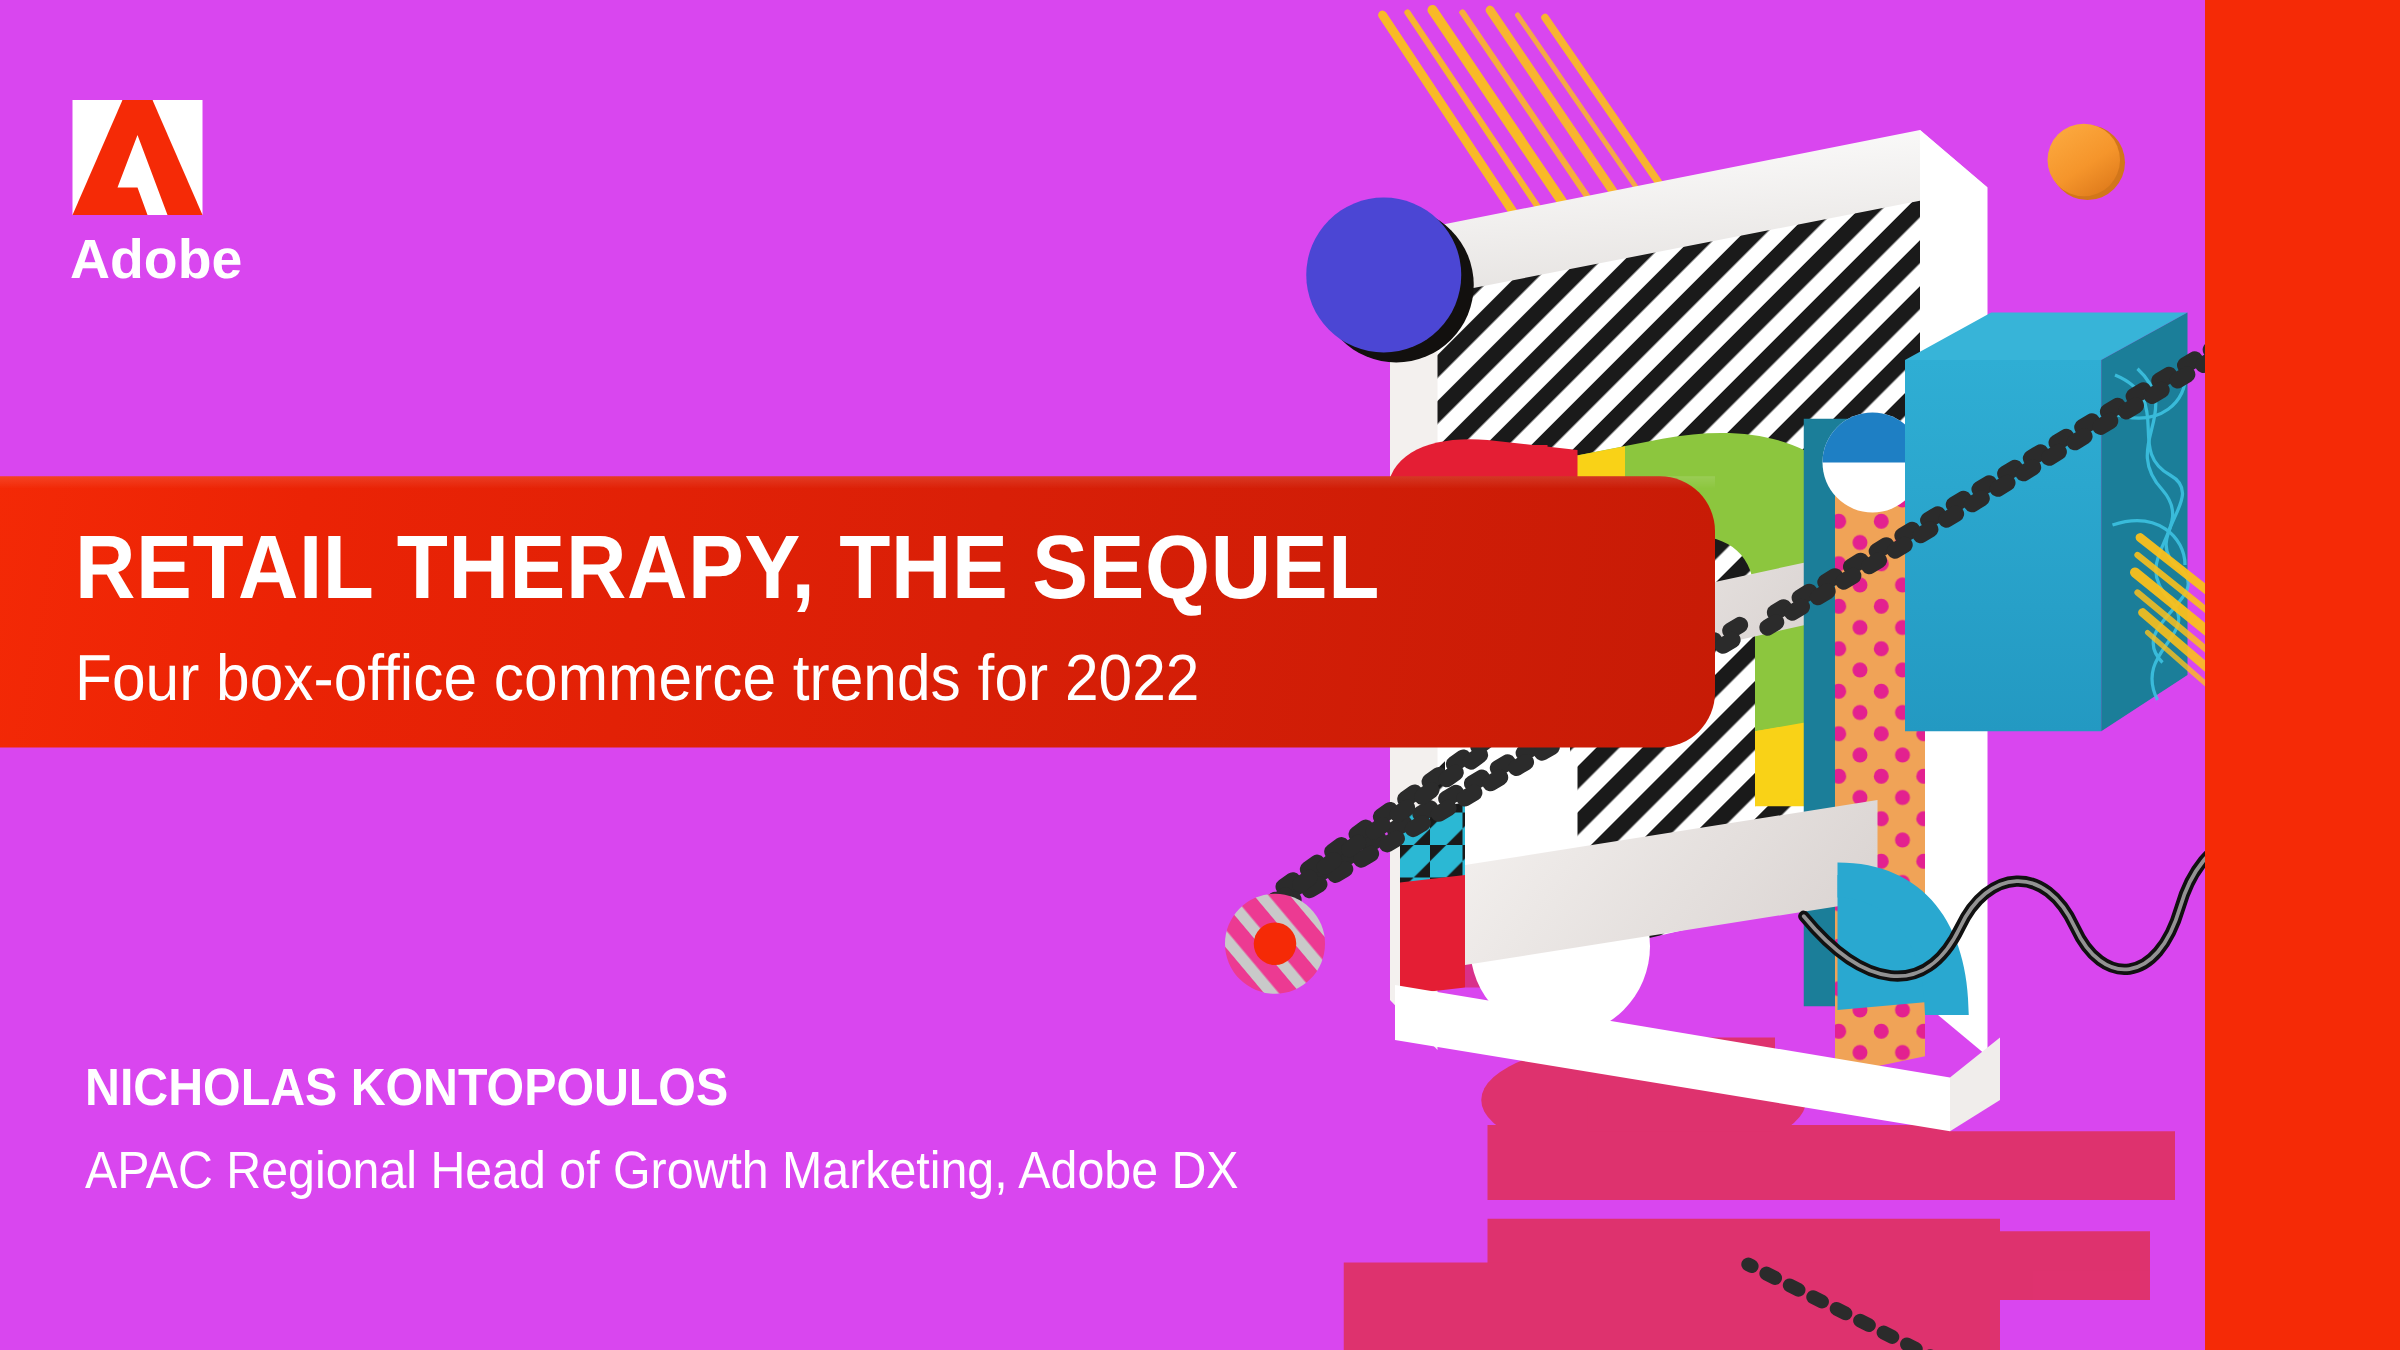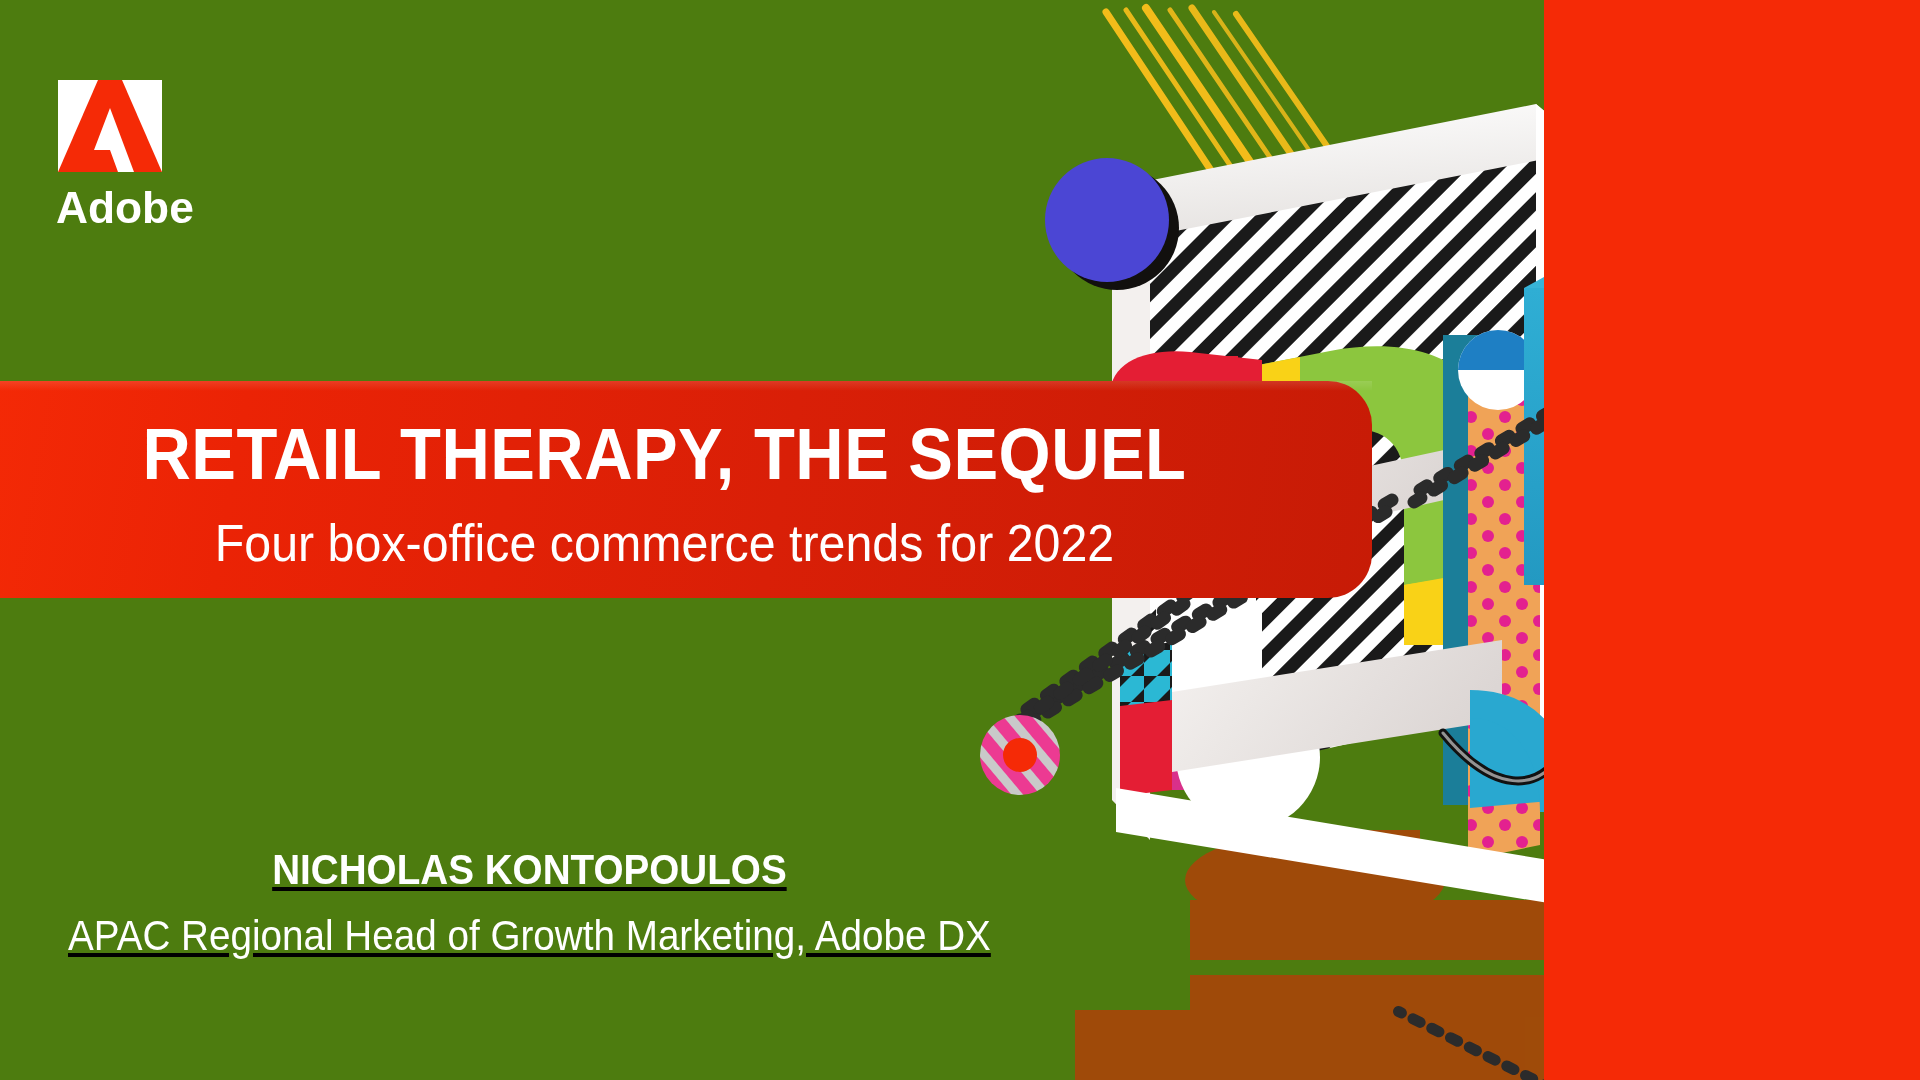--- a/index.html
+++ b/index.html
@@ -5,24 +5,23 @@
   * { margin:0; padding:0; box-sizing:border-box; }
   html,body { width:1920px; height:1080px; overflow:hidden; }
   body {
     font-family:"Liberation Sans", sans-serif;
     background:#F52A06;
     position:relative;
   }
 
   #slide {
     position:absolute; inset:0;
-    width:1544px; height:1080px;
-    background:#4d7c0f;
+    width:1764px; height:1080px;
+    background:#d946ef;
     overflow:hidden;
-    text-align:center;
   }
 
   
   #logo-block { position:absolute; left:56px; top:78px; width:190px; }
   #adobe-mark { width:108px; height:96px; display:block; }
   #adobe-word { margin-top:10px; display:block; height:48px; }
 
   
   #title-banner {
     position:absolute;
@@ -54,21 +53,21 @@
     color:#ffffff;
     font-size:52px;
     font-weight:400;
     margin-top:26px;
     line-height:1.05;
     transform:scaleX(.93);
     transform-origin:left center;
     white-space:nowrap;
   }
 
-  #speaker-group { position:absolute; left:68px; top:848px; z-index:6;text-decoration:underline; }
+  #speaker-group { position:absolute; left:68px; top:848px; z-index:6; }
   #speaker-name {
     color:#ffffff; font-size:42px; font-weight:bold; line-height:1.05;
     transform:scaleX(.92); transform-origin:left center; white-space:nowrap;
   }
   #speaker-role {
     color:#ffffff; font-size:42px; font-weight:400; margin-top:22px; line-height:1.05;
     transform:scaleX(.92); transform-origin:left center; white-space:nowrap;
   }
 
   

